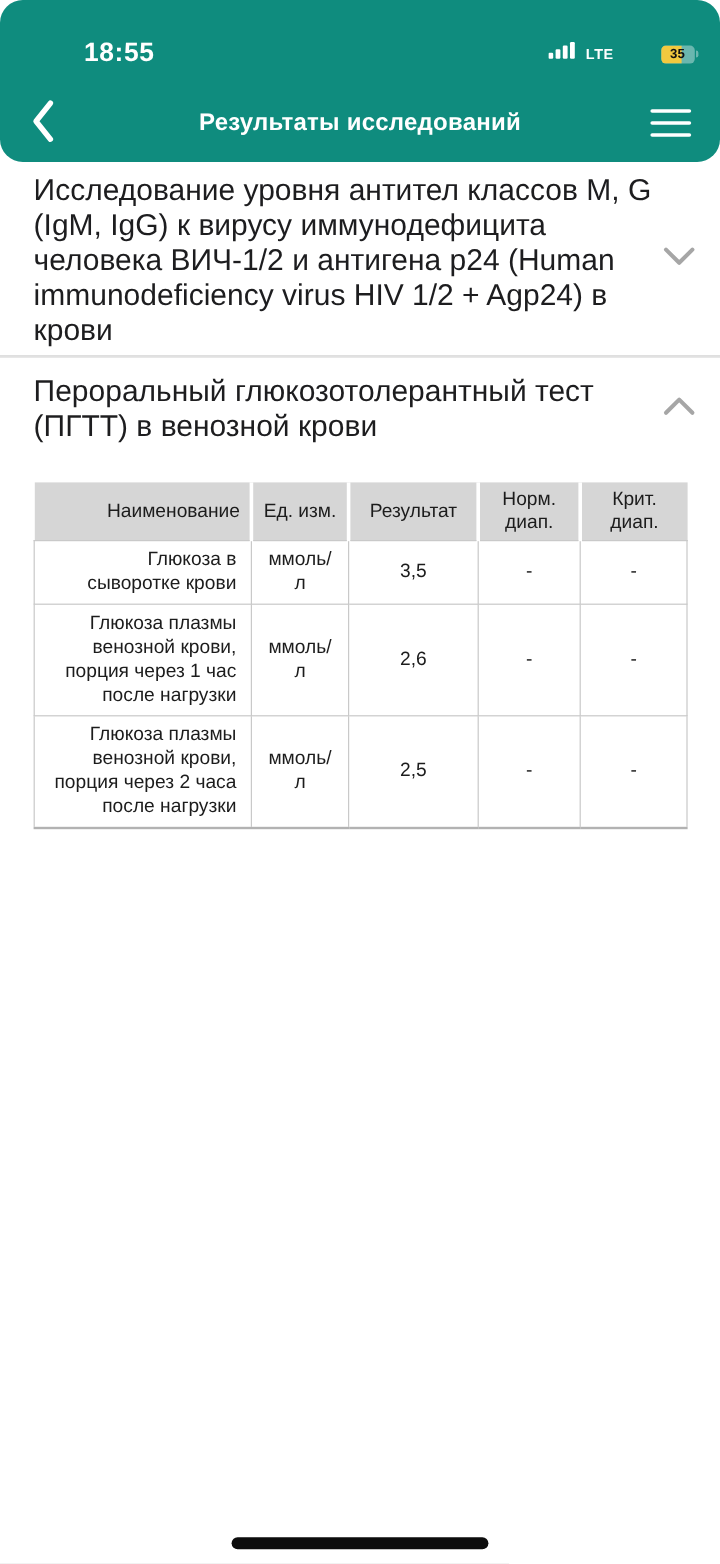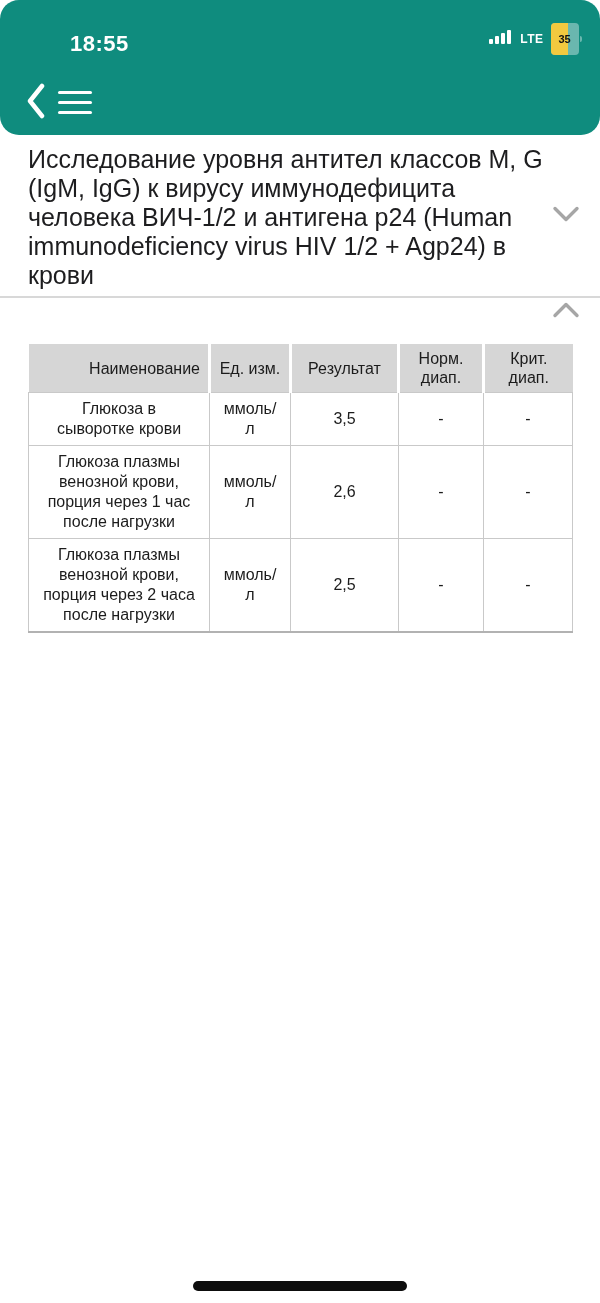--- a/index.html
+++ b/index.html
@@ -13,22 +13,22 @@
   .appbar { background:#0F8C7E; height:135px;border-radius:19px; }
   .statusbar {
     height:64px; display:flex; align-items:flex-end;
     padding:0 18px 9px 70px; color:#ffffff;
   }
   .time { font-size:22px; font-weight:700; letter-spacing:.5px; line-height:1; }
   .status-right { margin-left:auto; display:flex; align-items:center; gap:7px; }
   .lte { font-size:12px; font-weight:600; letter-spacing:.5px; line-height:1; }
   .battery { position:relative; display:flex; align-items:center; }
   .battery-body {
-    position:relative; width:28px; height:32px; border-radius:4px;
-    background:rgba(255,255,255,0.38); overflow:hidden;
+    position:relative; width:28px; height:15px; border-radius:4px;
+    background:rgba(255,255,255,0.38); overflow:hidden;margin-left:32px;
   }
   .battery-fill { position:absolute; left:0; top:0; bottom:0; width:62%; background:#F2C93F; }
   .battery-num {
     position:absolute; inset:0; display:flex; align-items:center; justify-content:center;
     font-size:11px; font-weight:700; color:#111; line-height:1;
   }
   .battery-tip { width:2.5px; height:6px; background:rgba(255,255,255,0.38); border-radius:0 2px 2px 0; margin-left:1px; }
   .navbar { height:71px; display:flex; align-items:center; padding:6px 24px 0 24px; }
   .back-btn { background:none; border:none; width:34px; display:flex; align-items:center; cursor:pointer; padding:0; }
   .nav-title {
@@ -54,21 +54,21 @@
     background:#d6d6d6; font-weight:400; font-size:16px; line-height:19px;
     color:#1c1c1c; padding:5px 8px; text-align:center; vertical-align:middle; height:47px;
   }
   .results-table th + th { border-left:3px solid #ffffff; }
   .results-table th:first-child { text-align:right; padding-left:10px; }
   .results-table td {
     border:1px solid #c9c9c9; background:#ffffff;
     font-size:16px; line-height:20px; color:#1c1c1c;
     padding:6px 10px; vertical-align:middle; text-align:center;
   }
-  .results-table td:first-child { text-align:center; padding:6px 12px; }
+  .results-table td:first-child { text-align:right; padding:6px 12px; }
   .results-table tr.r1 td { height:51px; }
   .results-table tr.r2 td, .results-table tr.r3 td { height:93px; }
   .results-table tbody tr:last-child td { border-bottom:2px solid #b2b2b2; }
   
   .home-indicator {
     position:absolute; left:50%; bottom:12px; transform:translateX(-50%);
     width:214px; height:10px; border-radius:5px; background:#0d0d0d;
   }
 </style>
 </head>
@@ -99,20 +99,21 @@
       </div>
     </div>
     <div class="navbar">
       <button class="back-btn">
         <span>
           <svg width="24" height="36" viewBox="0 0 24 36">
             <polyline points="18,3 6,18 18,33" fill="none" stroke="#ffffff" stroke-width="4.5" stroke-linecap="round" stroke-linejoin="round"></polyline>
           </svg>
         </span>
       </button>
+      <h1 class="nav-title">Результаты исследований</h1>
       <button class="menu-btn">
         <span></span>
         <span></span>
         <span></span>
       </button>
     </div>
   </header>
 
   <main>
 
@@ -125,20 +126,21 @@
       </span>
     </div>
 
     <div class="divider"></div>
 
 
     <div class="divider"></div>
 
     <div class="acc-item expanded">
       <div class="acc-head">
+        <div class="acc-title">Пероральный глюкозотолерантный тест (ПГТТ) в венозной крови</div>
         <span class="acc-chevron">
           <svg width="28" height="17" viewBox="0 0 28 17">
             <polyline points="3,14 14,3 25,14" fill="none" stroke="#a6a6a6" stroke-width="3.4" stroke-linecap="round" stroke-linejoin="round"></polyline>
           </svg>
         </span>
       </div>
 
       <table class="results-table">
         <colgroup>
           <col style="width:181px">

